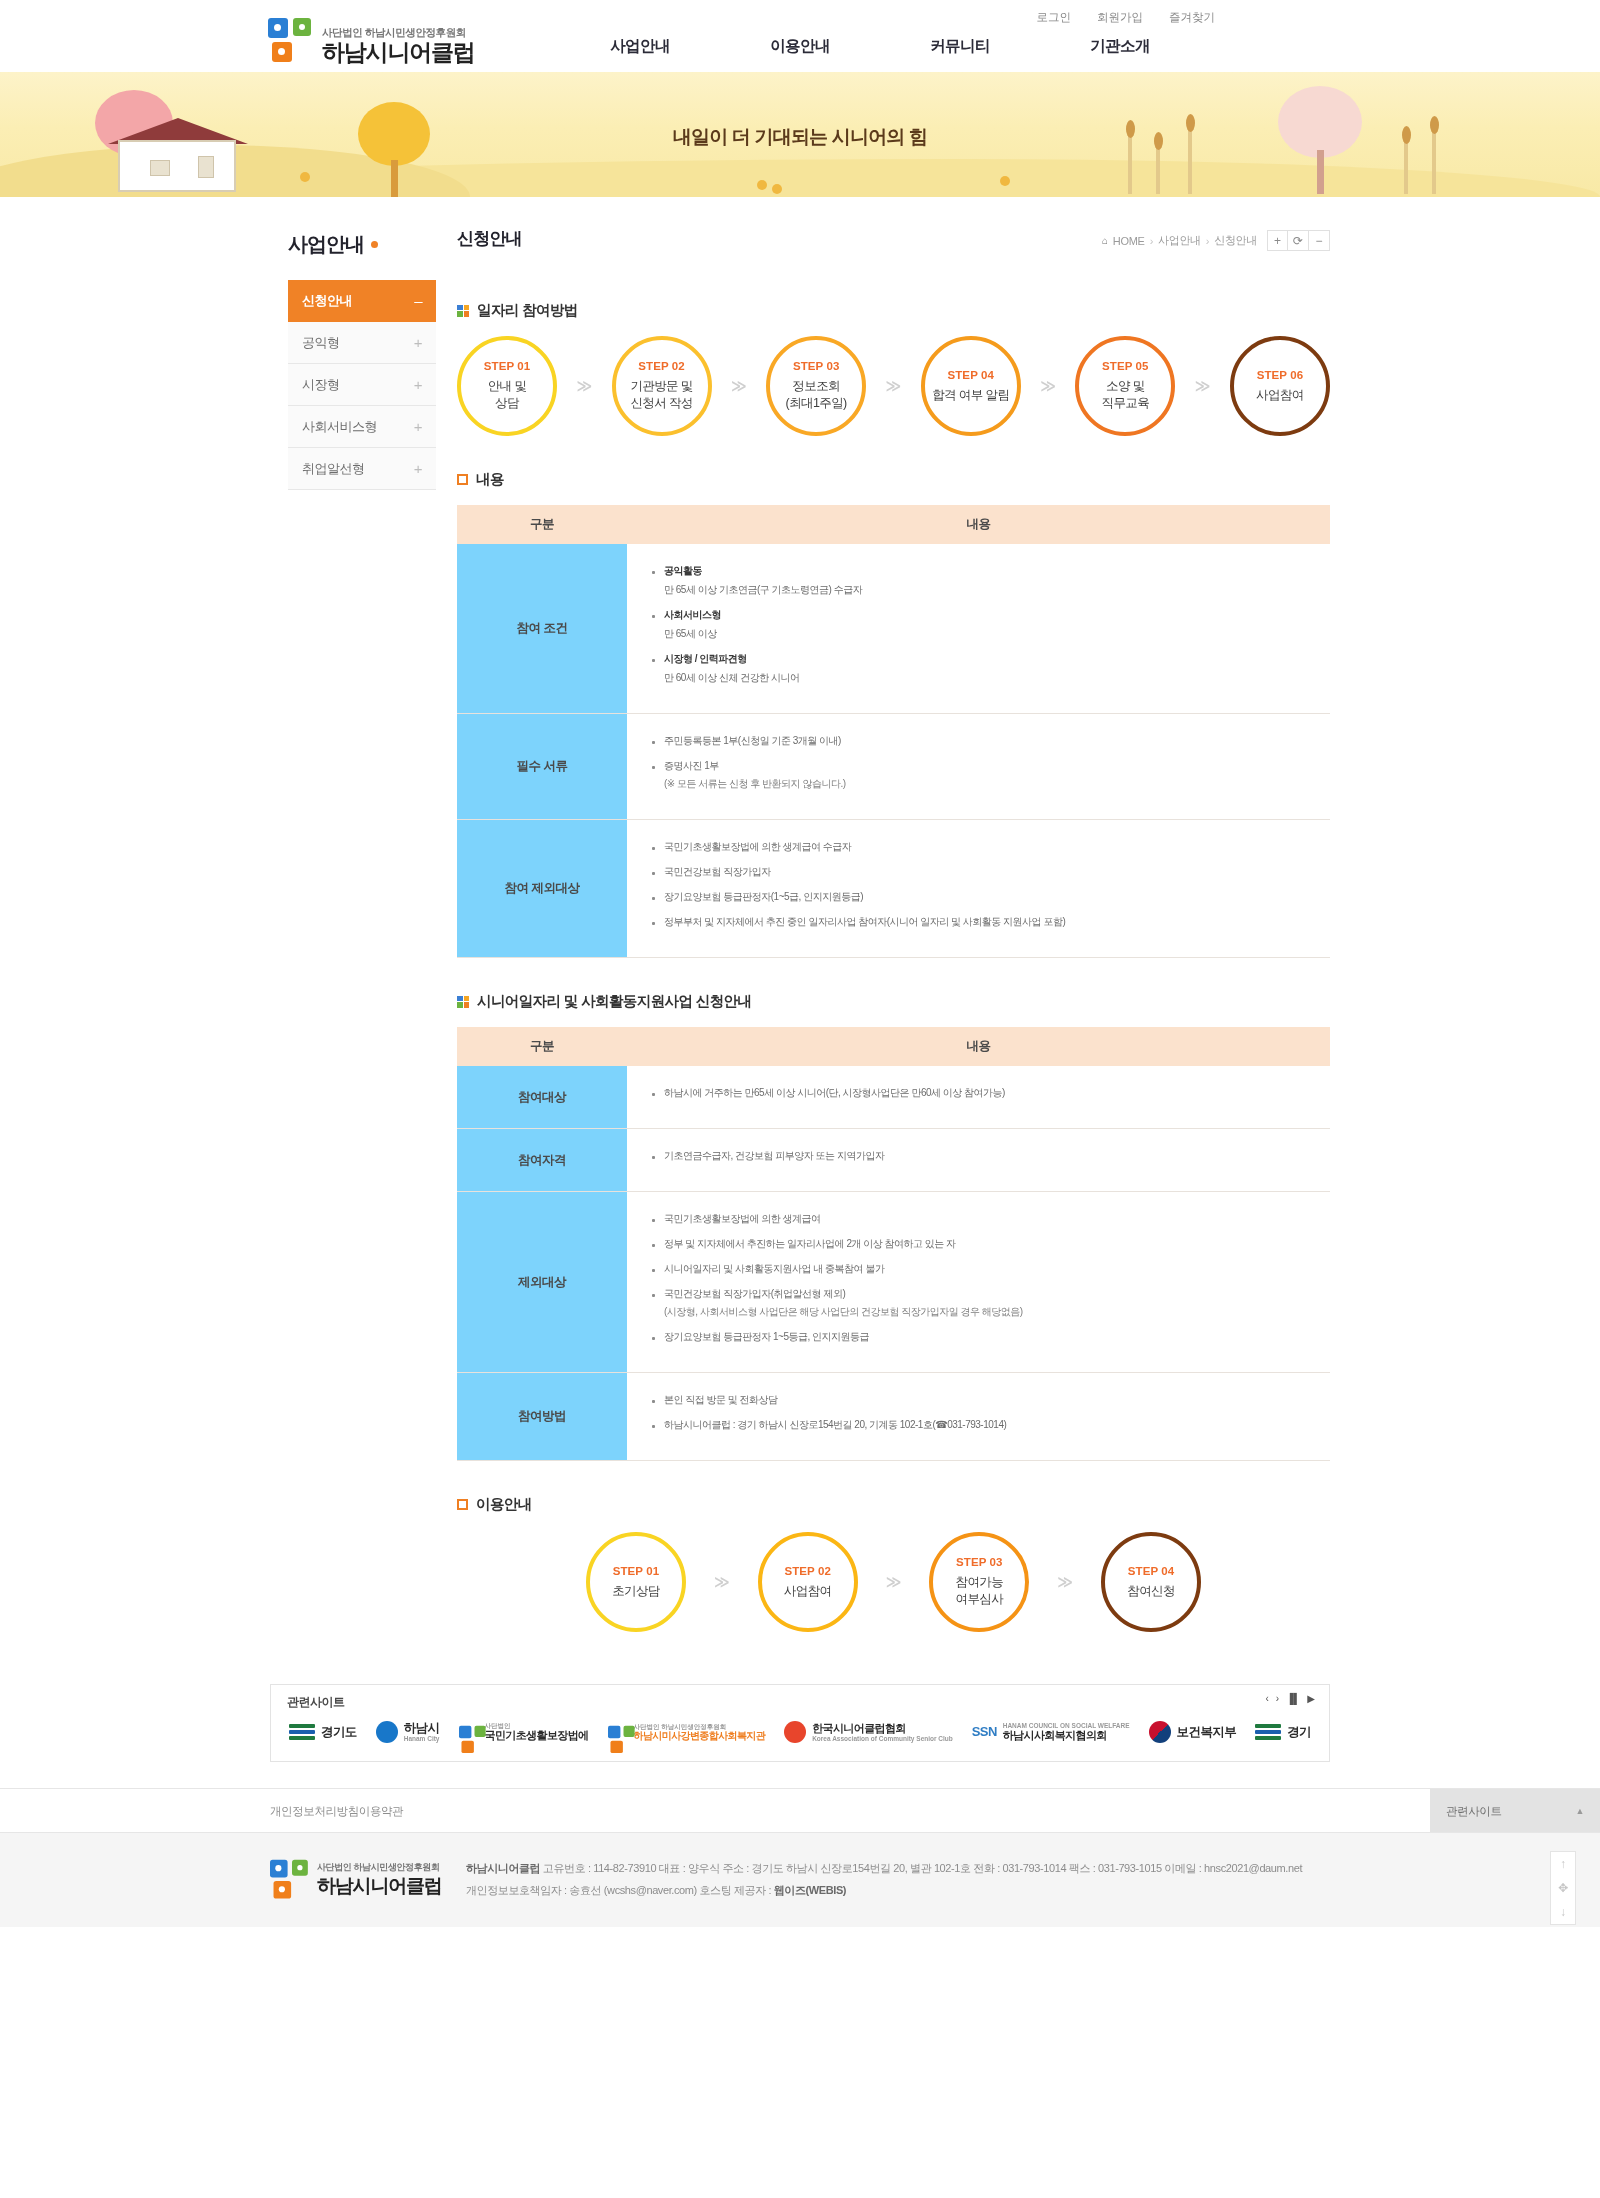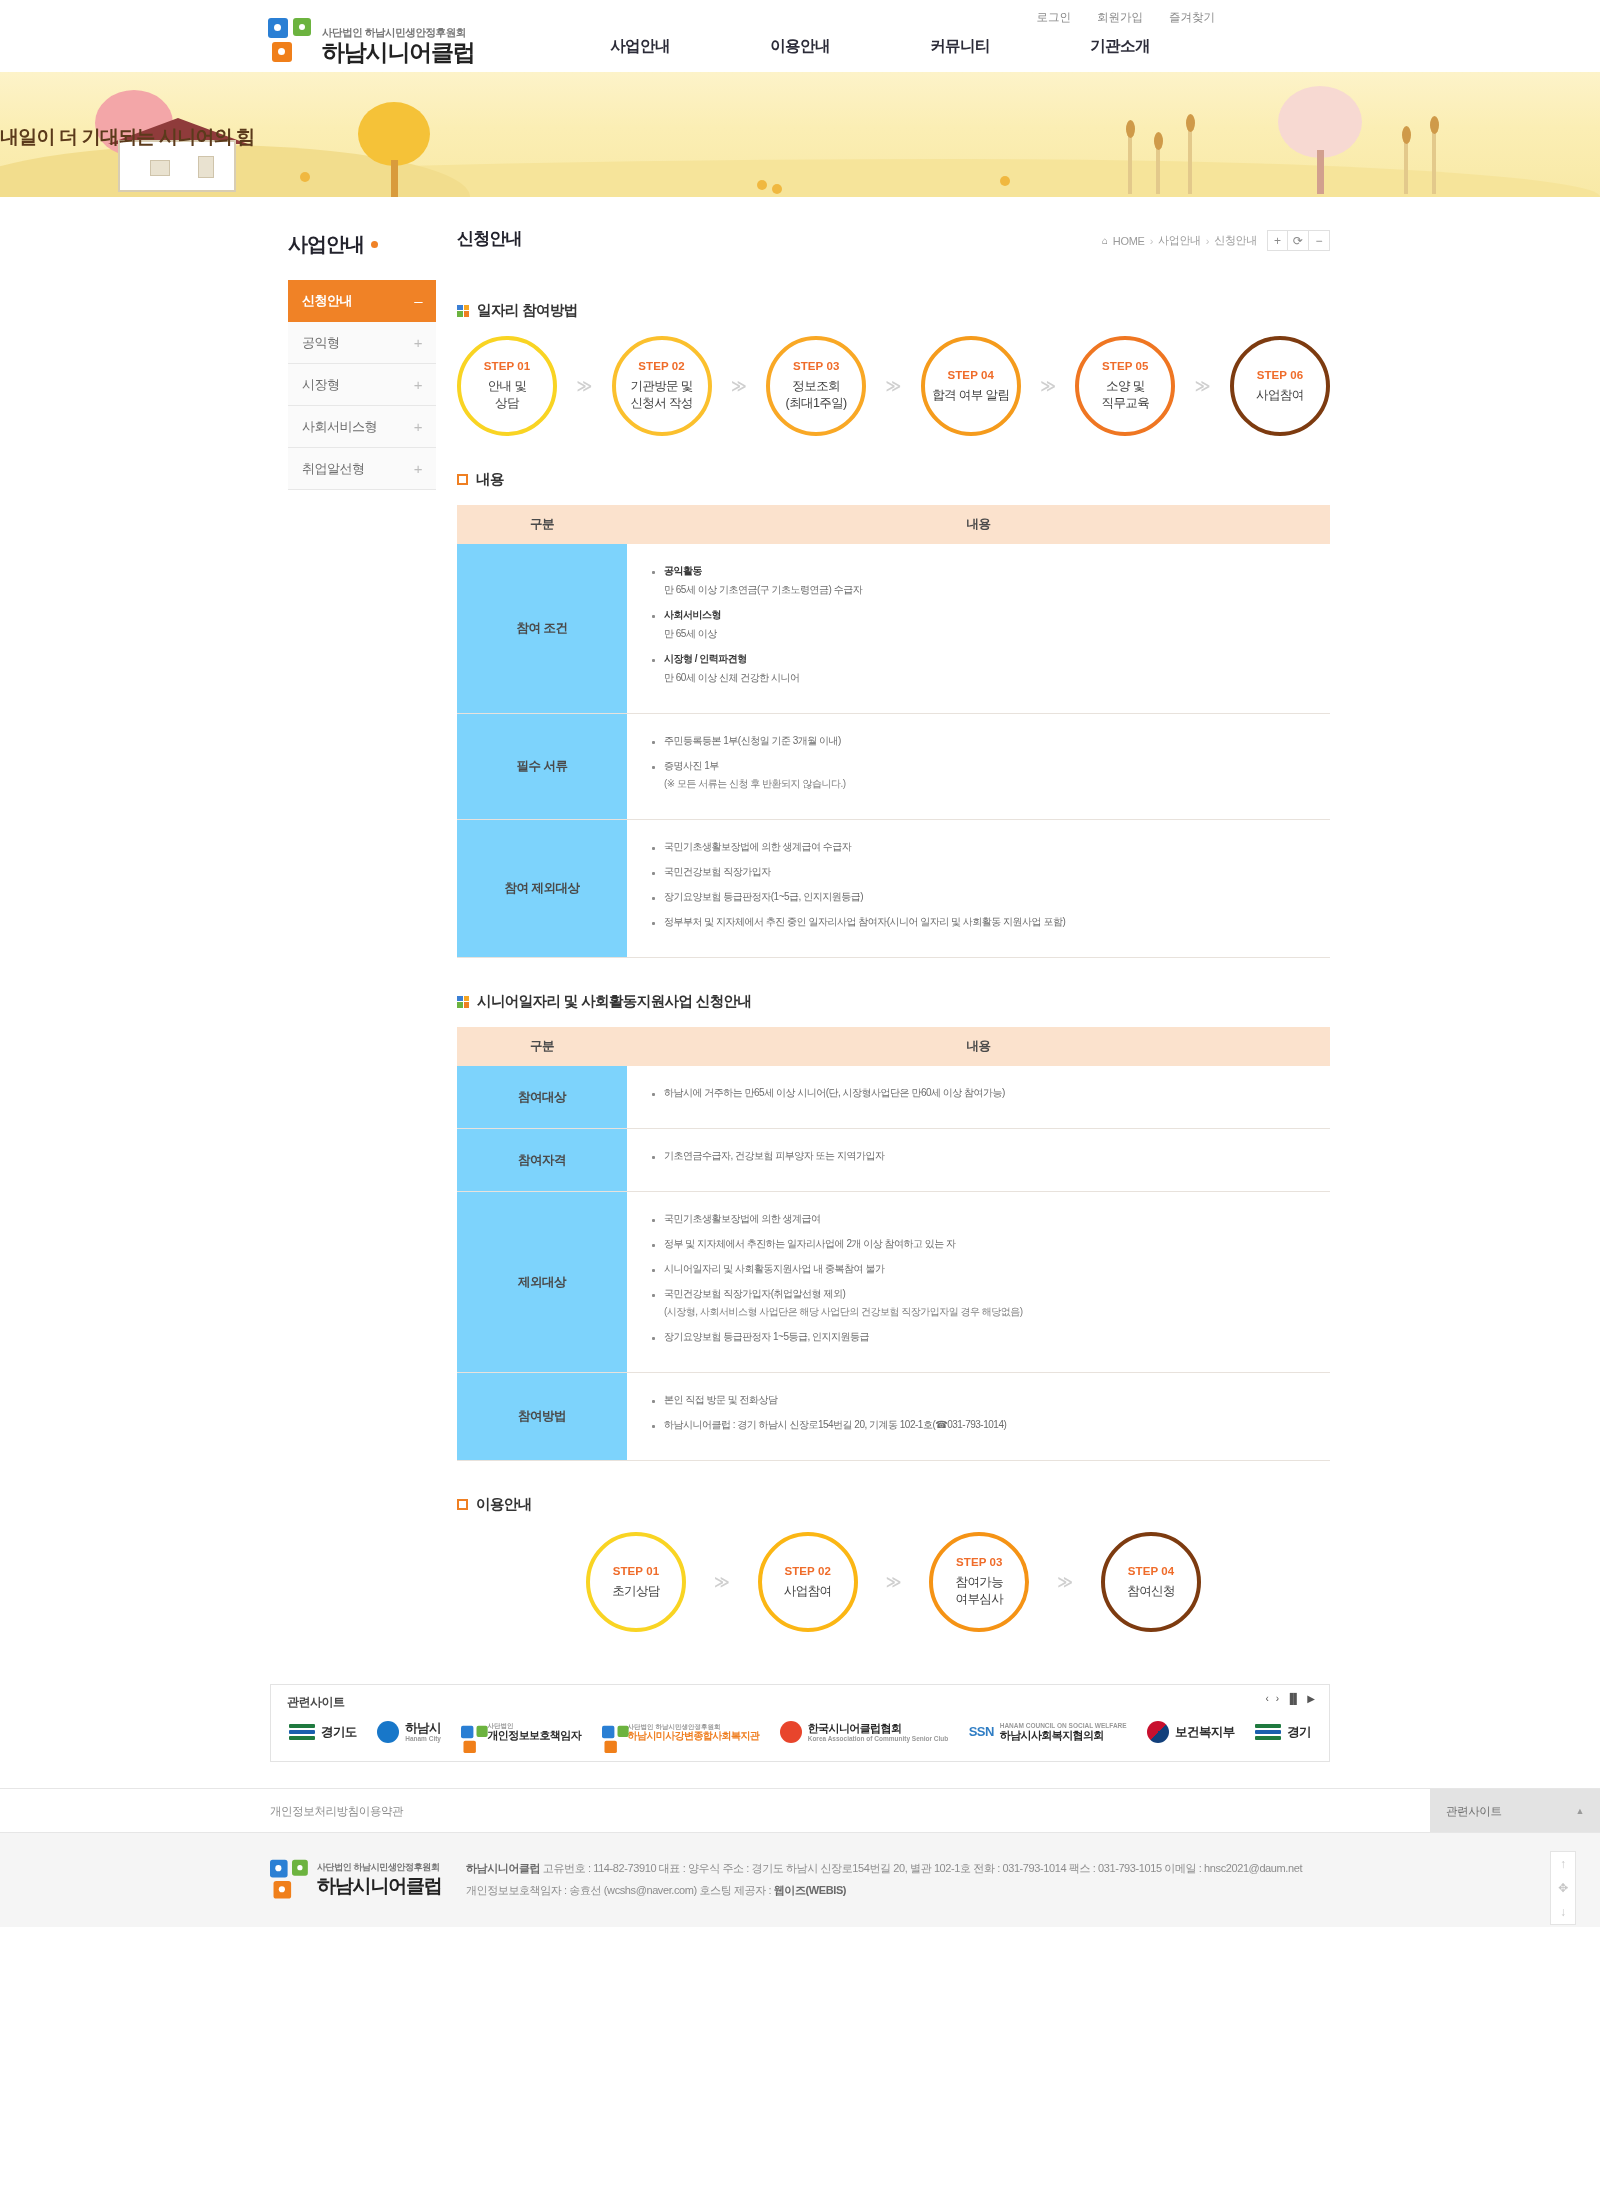--- a/index.html
+++ b/index.html
@@ -80,20 +80,21 @@
   .hero {
     height: 125px;
     position: relative;
     overflow: hidden;
     background: linear-gradient(180deg,#fdf3c9 0%, #fbeeb4 45%, #f8e9a6 100%);
   }
   .hero-text {
     position:absolute;
     left:0; right:0;
     top: 52px;
+    text-align:center;
     font-size: 19px;
     font-weight: 800;
     color:#5b3a1b;
     letter-spacing:-0.8px;
     z-index: 8;
   }
   
   .hero-hill {
     position:absolute; bottom:0; left:0; width:100%; height:38px;
     background:#f6e49a;
@@ -713,21 +714,21 @@
         </span>
       </a>
       <a href="#" class="p-logo" style="text-decoration:none">
         <span class="logo-mark" style="width:20px;height:20px;transform:scale(0.62);transform-origin:left center">
           <span class="lm blue"></span>
             <span class="lm green"></span>
             <span class="lm orange"></span>
         </span>
         <span class="p-stack">
           <span class="p-sm">사단법인</span>
-          <span style="font-size:11px">개인정보보호책임자</span>
+          <span style="font-size:11px">국민기초생활보장법에</span>
         </span>
       </a>
       <a href="#" class="p-logo" style="text-decoration:none">
         <span class="logo-mark" style="width:20px;height:20px;transform:scale(0.62);transform-origin:left center">
           <span class="lm blue"></span>
             <span class="lm green"></span>
             <span class="lm orange"></span>
         </span>
         <span class="p-stack">
           <span class="p-sm">사단법인 하남시민생안정후원회</span>

